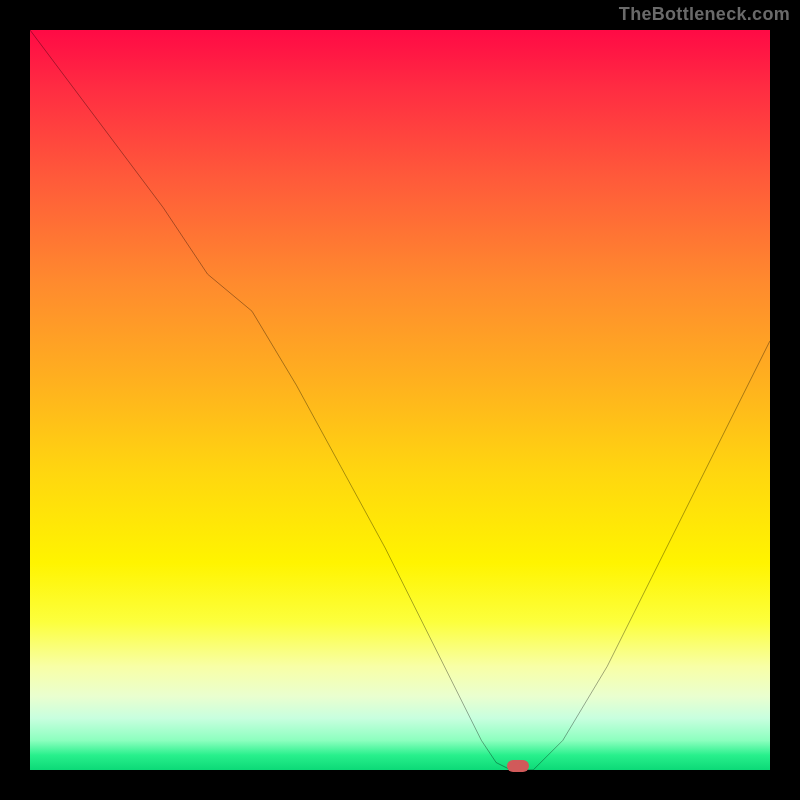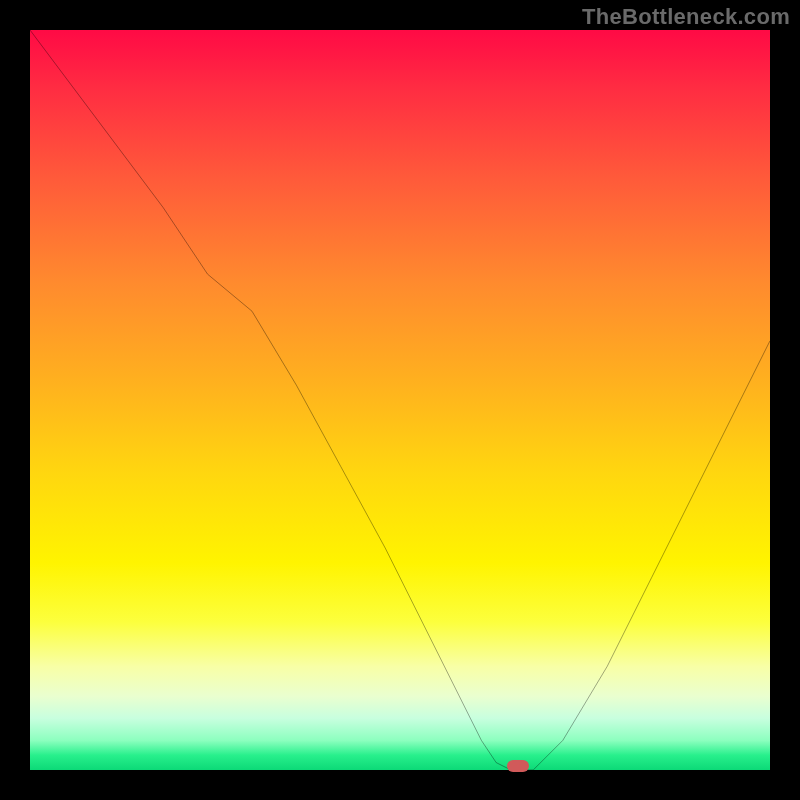--- a/index.html
+++ b/index.html
@@ -15,21 +15,21 @@
     position: relative;
     width: 800px;
     height: 800px;
     background: #000;
   }
   .watermark {
     position: absolute;
     top: 4px;
     right: 10px;
     color: #6a6a6a;
-    font-size: 22px;
+    font-size: 18px;
     font-weight: 600;
     letter-spacing: 0.3px;
   }
   .plot {
     position: absolute;
     left: 30px;
     top: 30px;
     width: 740px;
     height: 740px;
   }

